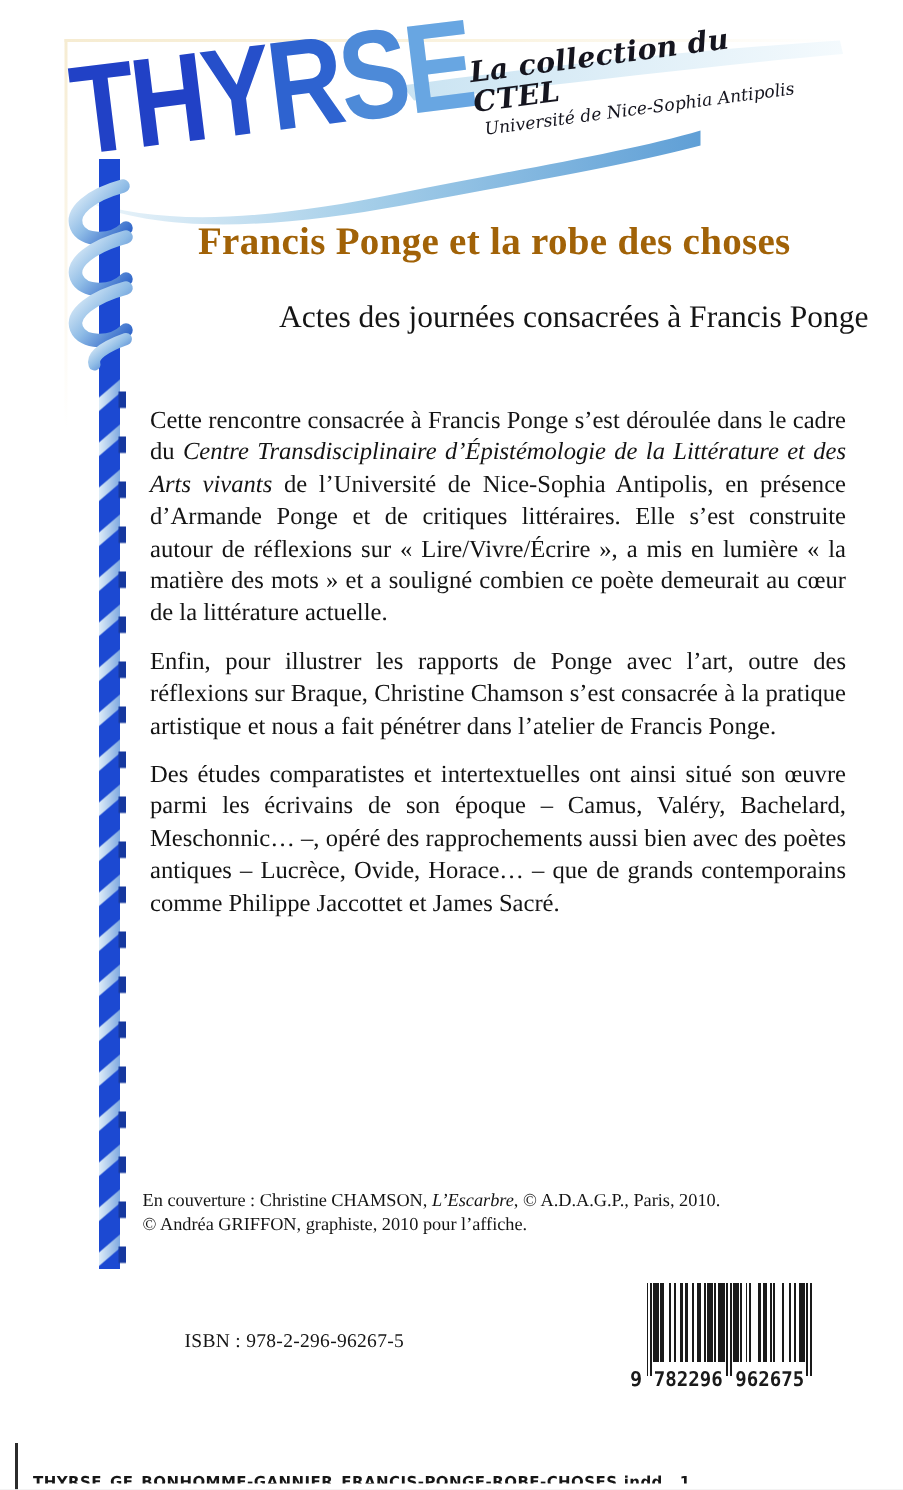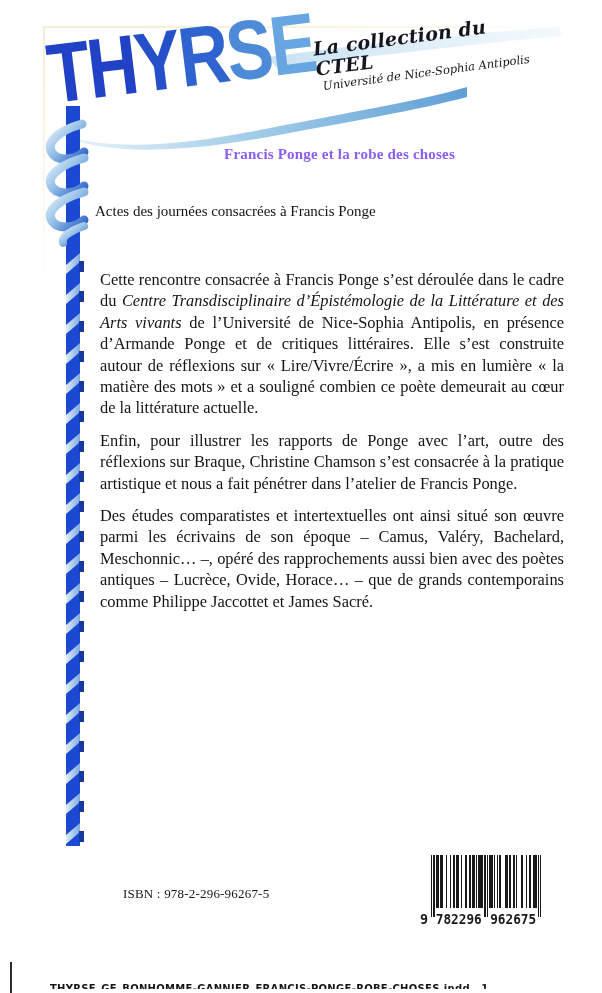--- a/index.html
+++ b/index.html
@@ -26,39 +26,39 @@
   }
   .ctel{
     position:absolute;left:312px;top:40px;z-index:2;width:230px;
     font-family:"DejaVu Serif","Liberation Serif",serif;font-style:italic;color:#15151f;
     transform:rotate(-7.5deg);transform-origin:left top;line-height:1.05;
   }
   .ctel .l1{font-size:19px;font-weight:600;letter-spacing:0.2px;}
   .ctel .l2{font-size:11.5px;padding-left:5px;margin-top:1px;}
 
   
-  .title{position:absolute;left:105px;top:146px;width:469px;z-index:2;
-    font-size:15px;font-weight:bold;text-align:center;letter-spacing:0.2px;color:#8b5cf6;}
-  .subtitle{position:absolute;left:95px;top:198px;width:469px;z-index:2;
-    font-size:15px;text-align:left;line-height:26px;}
+  .title{position:absolute;left:95px;top:146px;width:469px;z-index:2;
+    font-size:26px;font-weight:bold;text-align:center;letter-spacing:0.2px;color:#a16207;}
+  .subtitle{position:absolute;left:110px;top:198px;width:469px;z-index:2;
+    font-size:21px;text-align:right;line-height:26px;}
   .bodycopy{position:absolute;left:95px;top:269px;width:469px;z-index:2;}
   .bodycopy p{margin:0 0 11px 5px;font-size:16.4px;line-height:21.4px;text-align:justify;}
   .bodycopy p:last-child{margin-bottom:0;}
 
   .credits{position:absolute;left:95px;top:793px;width:469px;z-index:2;
     font-size:12.2px;line-height:15.6px;}
   .isbn-block{position:absolute;left:95px;top:886px;z-index:2;}
   .isbn{font-size:13px;letter-spacing:0.2px;margin-left:28px;}
   .price{font-size:18.5px;margin-top:3px;}
 
   
   .barcode{position:absolute;left:419px;top:855px;width:130px;height:72px;z-index:2;background:#fff;}
 
   
-  .footer-clip{position:absolute;left:22px;top:978px;height:11px;width:540px;overflow:hidden;z-index:3;margin-left:28px;}
+  .footer-clip{position:absolute;left:22px;top:978px;height:11px;width:540px;overflow:hidden;z-index:3;}
   .footer-clip span{font-family:"DejaVu Sans","Liberation Sans",sans-serif;font-weight:bold;
     font-size:10px;line-height:12px;letter-spacing:0.3px;white-space:pre;color:#161616;}
 </style>
 </head>
 <body>
 
 <div class="page">
 
   <div class="trim-top"></div>
   <div class="trim-left"></div>
@@ -114,20 +114,24 @@
   <div class="subtitle">
     <div>Actes des journées consacrées à Francis Ponge</div>
   </div>
 
   <div class="bodycopy">
     <p><span>Cette rencontre consacrée à Francis Ponge s’est déroulée dans le cadre du </span><i>Centre Transdisciplinaire d’Épistémologie de la Littérature et des Arts vivants</i><span> de l’Université de Nice-Sophia Antipolis, en présence d’Armande Ponge et de critiques littéraires. Elle s’est construite autour de réflexions sur « Lire/Vivre/Écrire », a mis en lumière « la matière des mots » et a souligné combien ce poète demeurait au cœur de la littérature actuelle.</span></p>
     <p><span>Enfin, pour illustrer les rapports de Ponge avec l’art, outre des réflexions sur Braque, Christine Chamson s’est consacrée à la pratique artistique et nous a fait pénétrer dans l’atelier de Francis Ponge.</span></p>
     <p><span>Des études comparatistes et intertextuelles ont ainsi situé son œuvre parmi les écrivains de son époque – Camus, Valéry, Bachelard, Meschonnic… –, opéré des rapprochements aussi bien avec des poètes antiques – Lucrèce, Ovide, Horace… – que de grands contemporains comme Philippe Jaccottet et James Sacré.</span></p>
   </div>
 
+  <div class="credits">
+    <div><span>En couverture : Christine CHAMSON, </span><i>L’Escarbre</i><span>, © A.D.A.G.P., Paris, 2010.</span></div>
+    <div>© Andréa GRIFFON, graphiste, 2010 pour l’affiche.</div>
+  </div>
 
   <div class="isbn-block">
     <div class="isbn">ISBN : 978-2-296-96267-5</div>
   </div>
 
   <div class="barcode"><svg width="130" height="72" viewBox="0 0 130 72" shape-rendering="crispEdges">
         <rect x="12.00" y="0" width="1.31" height="62" fill="#1a1a1a"></rect>
         <rect x="14.32" y="0" width="1.31" height="62" fill="#1a1a1a"></rect>
         <rect x="16.63" y="0" width="1.31" height="53" fill="#1a1a1a"></rect>
         <rect x="17.79" y="0" width="1.31" height="53" fill="#1a1a1a"></rect>

